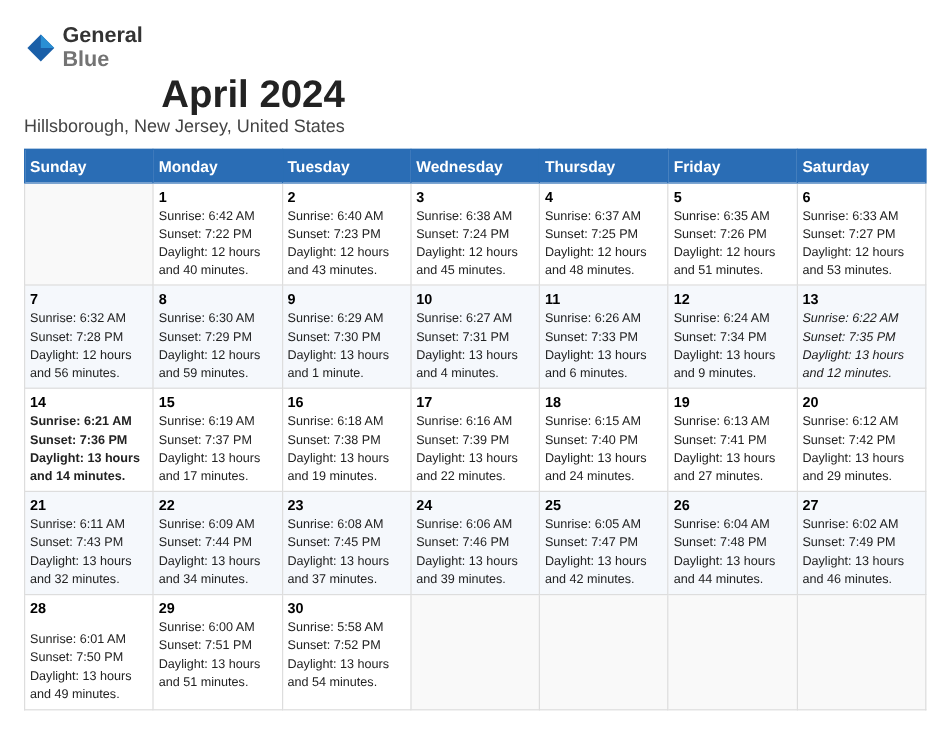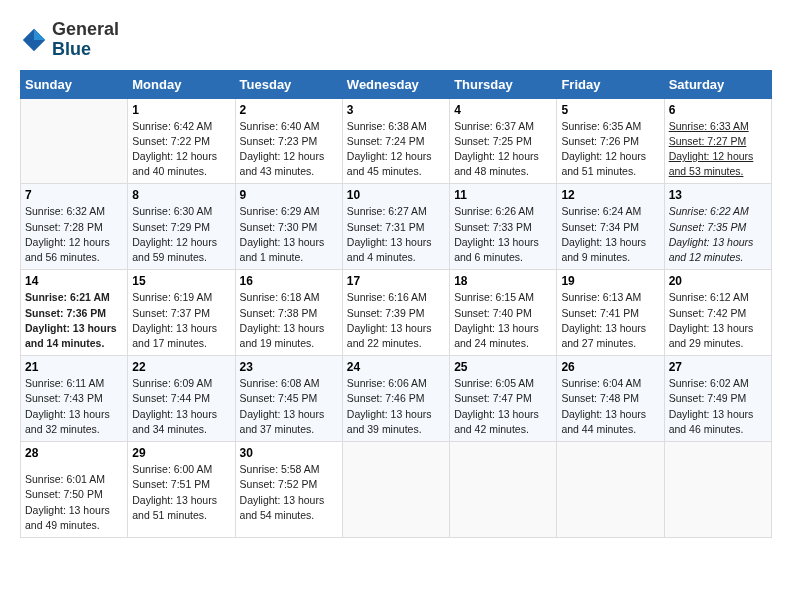--- a/index.html
+++ b/index.html
@@ -20,21 +20,21 @@
     .logo {
       display: flex;
       align-items: center;
     }
     .logo-text {
       font-size: 18px;
       font-weight: bold;
       line-height: 1.1;
     }
     .logo-general { color: #333; }
-    .logo-blue { color: #0c4a6e; }
+    .logo-blue { color: #737373; }
     .logo-icon {
       width: 28px;
       height: 28px;
       margin-right: 4px;
     }
     .title-block {
       text-align: right;
     }
     .month-title {
       font-size: 32px;
@@ -100,20 +100,24 @@
   <div class="logo">
     <svg class="logo-icon" viewBox="0 0 40 40" xmlns="http://www.w3.org/2000/svg">
       <polygon points="20,4 36,20 20,36 4,20" fill="#1a5fa8"></polygon>
       <polygon points="20,4 36,20 20,20" fill="#2a8fd4"></polygon>
     </svg>
     <div class="logo-text">
       <span class="logo-general">General</span><br>
       <span class="logo-blue">Blue</span>
     </div>
   </div>
+  <div class="title-block">
+    <div class="month-title">April 2024</div>
+    <div class="location">Hillsborough, New Jersey, United States</div>
+  </div>
 </div>
 
 <table>
   <thead>
     <tr>
     <th>Sunday</th>
         <th>Monday</th>
         <th>Tuesday</th>
         <th>Wednesday</th>
         <th>Thursday</th>
@@ -154,21 +158,21 @@
         </td>
         <td>
           <span class="day-number">5</span>
           <div class="day-info" style="white-space: pre-line;">Sunrise: 6:35 AM
 Sunset: 7:26 PM
 Daylight: 12 hours
 and 51 minutes.</div>
         </td>
         <td>
           <span class="day-number">6</span>
-          <div class="day-info" style="white-space: pre-line; text-decoration: underline;">Sunrise: 6:33 AM
+          <div class="day-info" style="white-space: pre-line;">Sunrise: 6:33 AM
 Sunset: 7:27 PM
 Daylight: 12 hours
 and 53 minutes.</div>
         </td>
       </tr>
       <tr>
         <td>
           <span class="day-number">7</span>
           <div class="day-info" style="white-space: pre-line;">Sunrise: 6:32 AM
 Sunset: 7:28 PM

